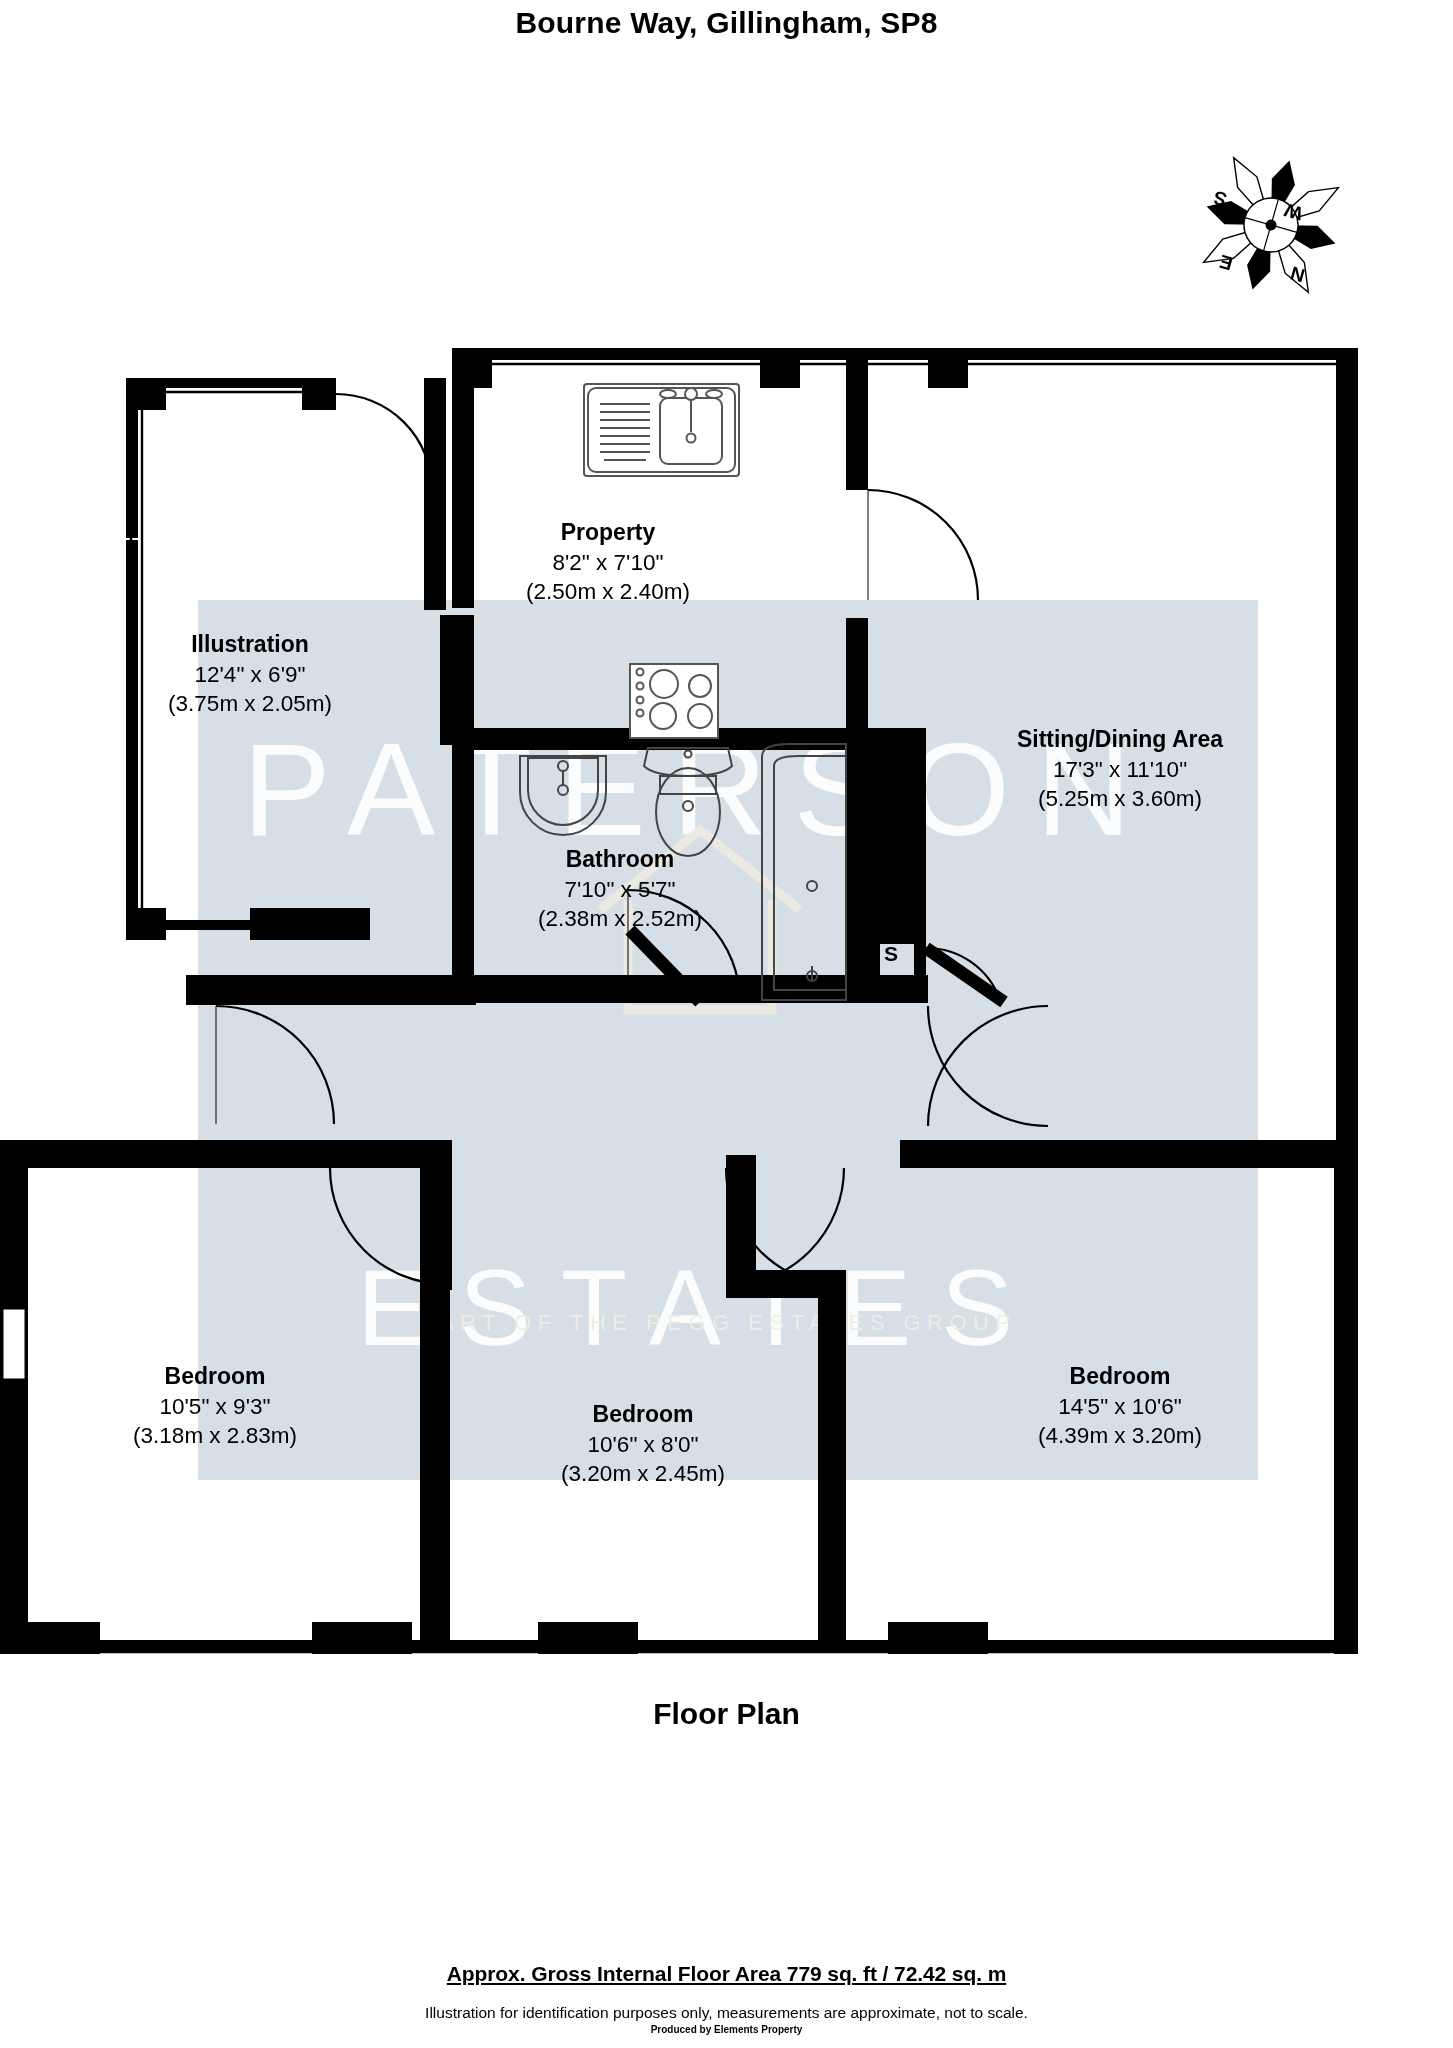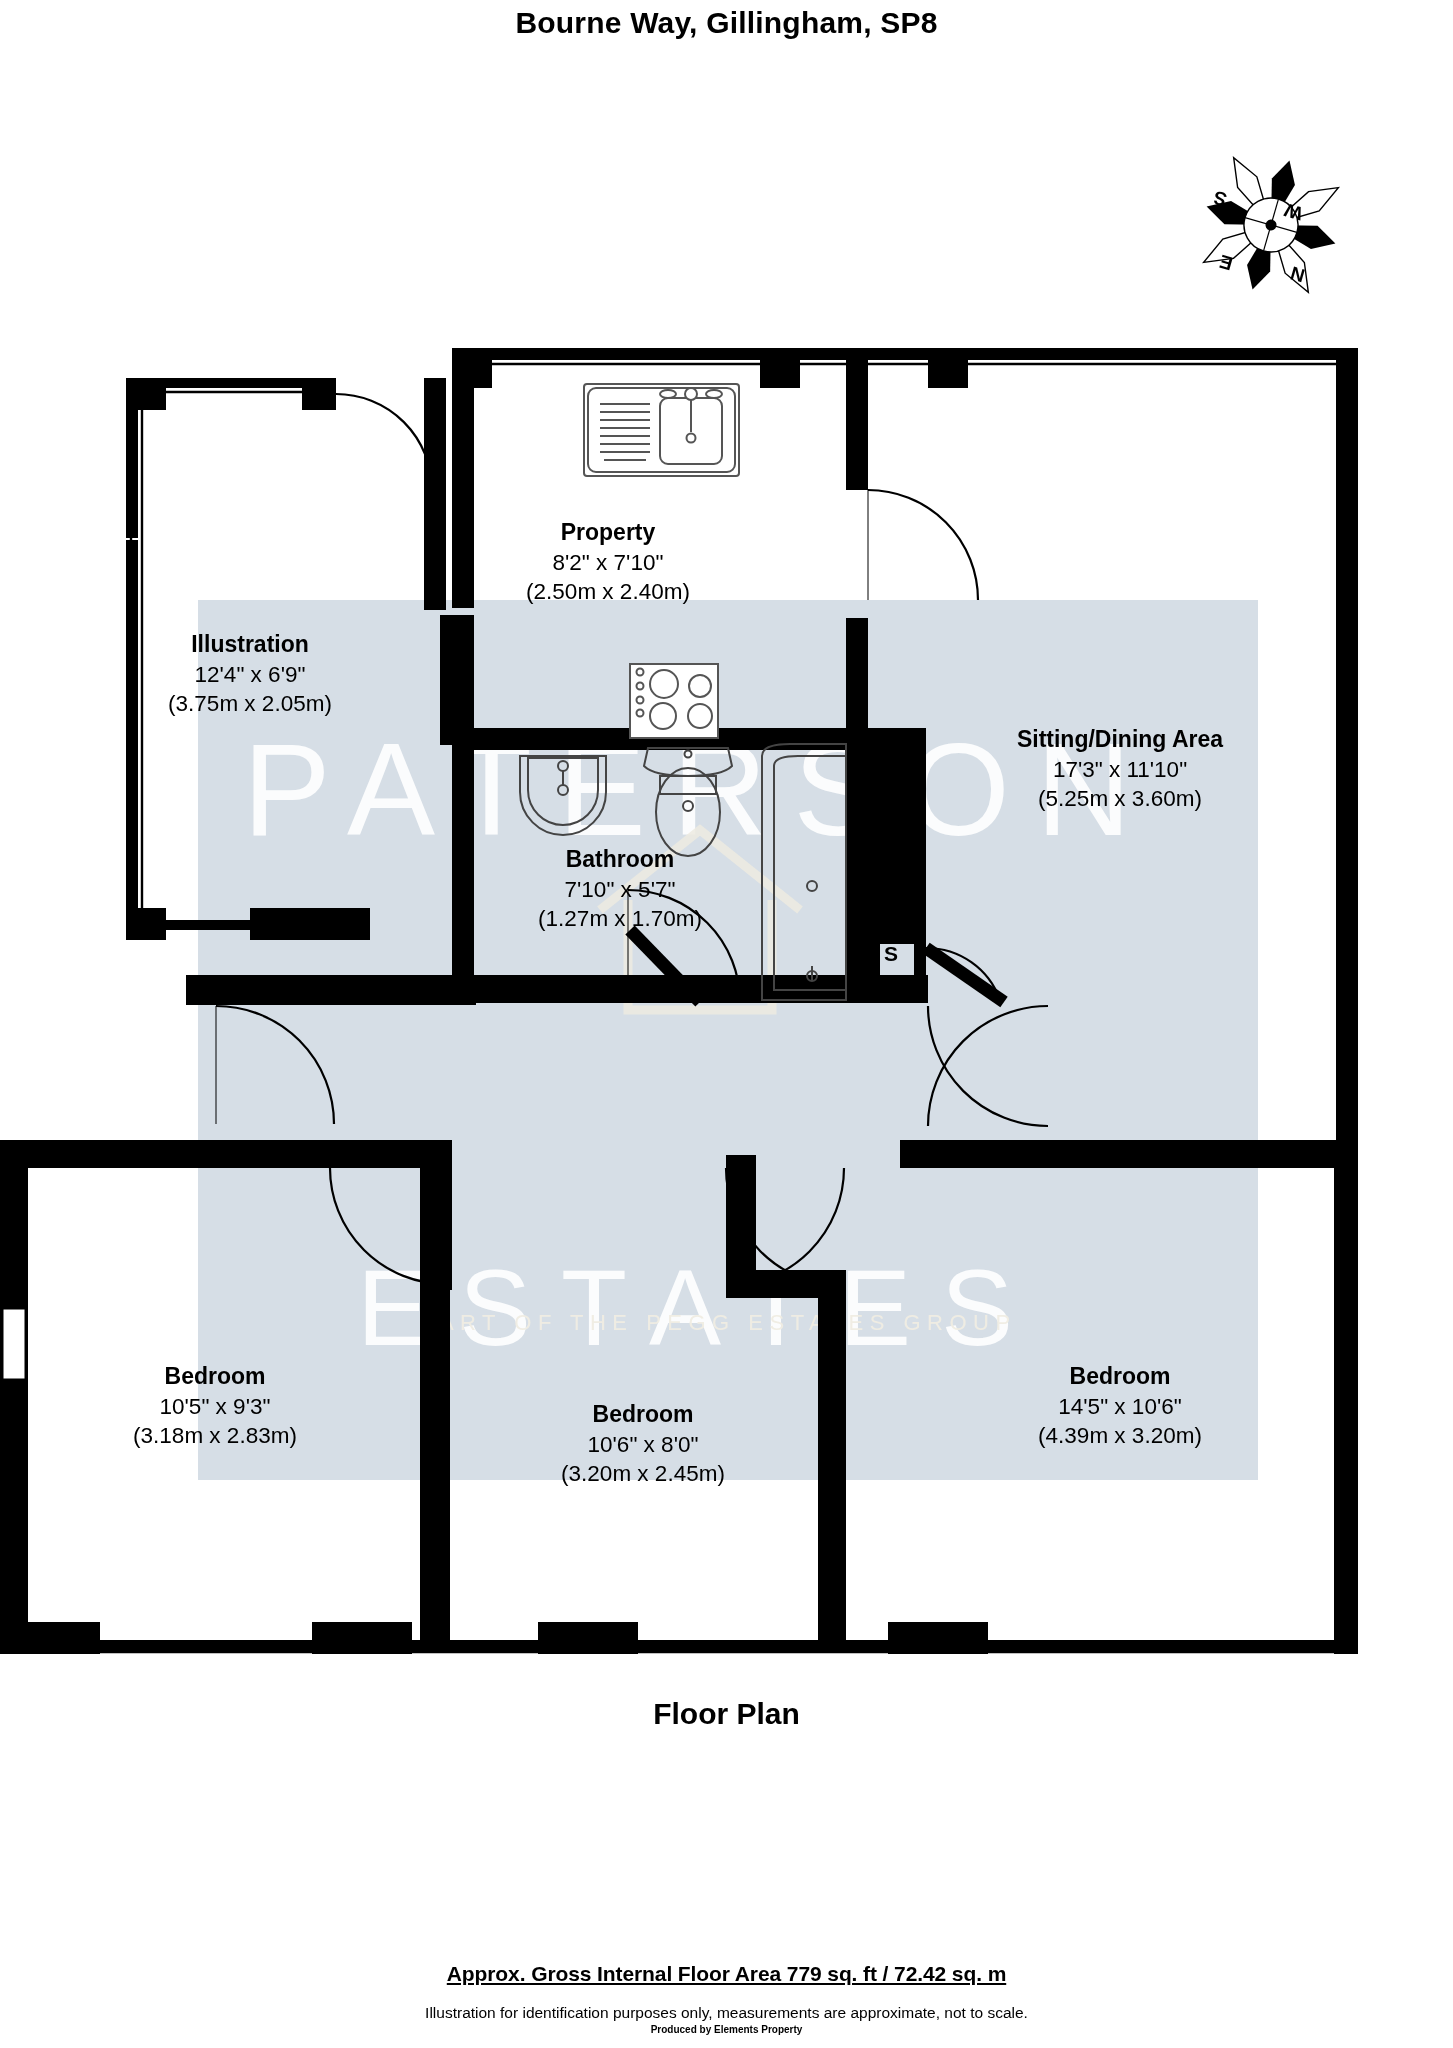--- a/index.html
+++ b/index.html
@@ -289,21 +289,21 @@
 
 <div class="room-label" style="left:930px;top:725px;width:380px;">
   <span class="rname">Sitting/Dining Area</span>
   <span class="rdim">17'3" x 11'10"</span>
   <span class="rdim">(5.25m x 3.60m)</span>
 </div>
 
 <div class="room-label" style="left:460px;top:845px;width:320px;">
   <span class="rname">Bathroom</span>
   <span class="rdim">7'10" x 5'7"</span>
-  <span class="rdim">(1.27m x 1.70m)</span>
+  <span class="rdim">(2.38m x 2.52m)</span>
 </div>
 
 <div class="room-label" style="left:55px;top:1362px;width:320px;">
   <span class="rname">Bedroom</span>
   <span class="rdim">10'5" x 9'3"</span>
   <span class="rdim">(3.18m x 2.83m)</span>
 </div>
 
 <div class="room-label" style="left:483px;top:1400px;width:320px;">
   <span class="rname">Bedroom</span>

